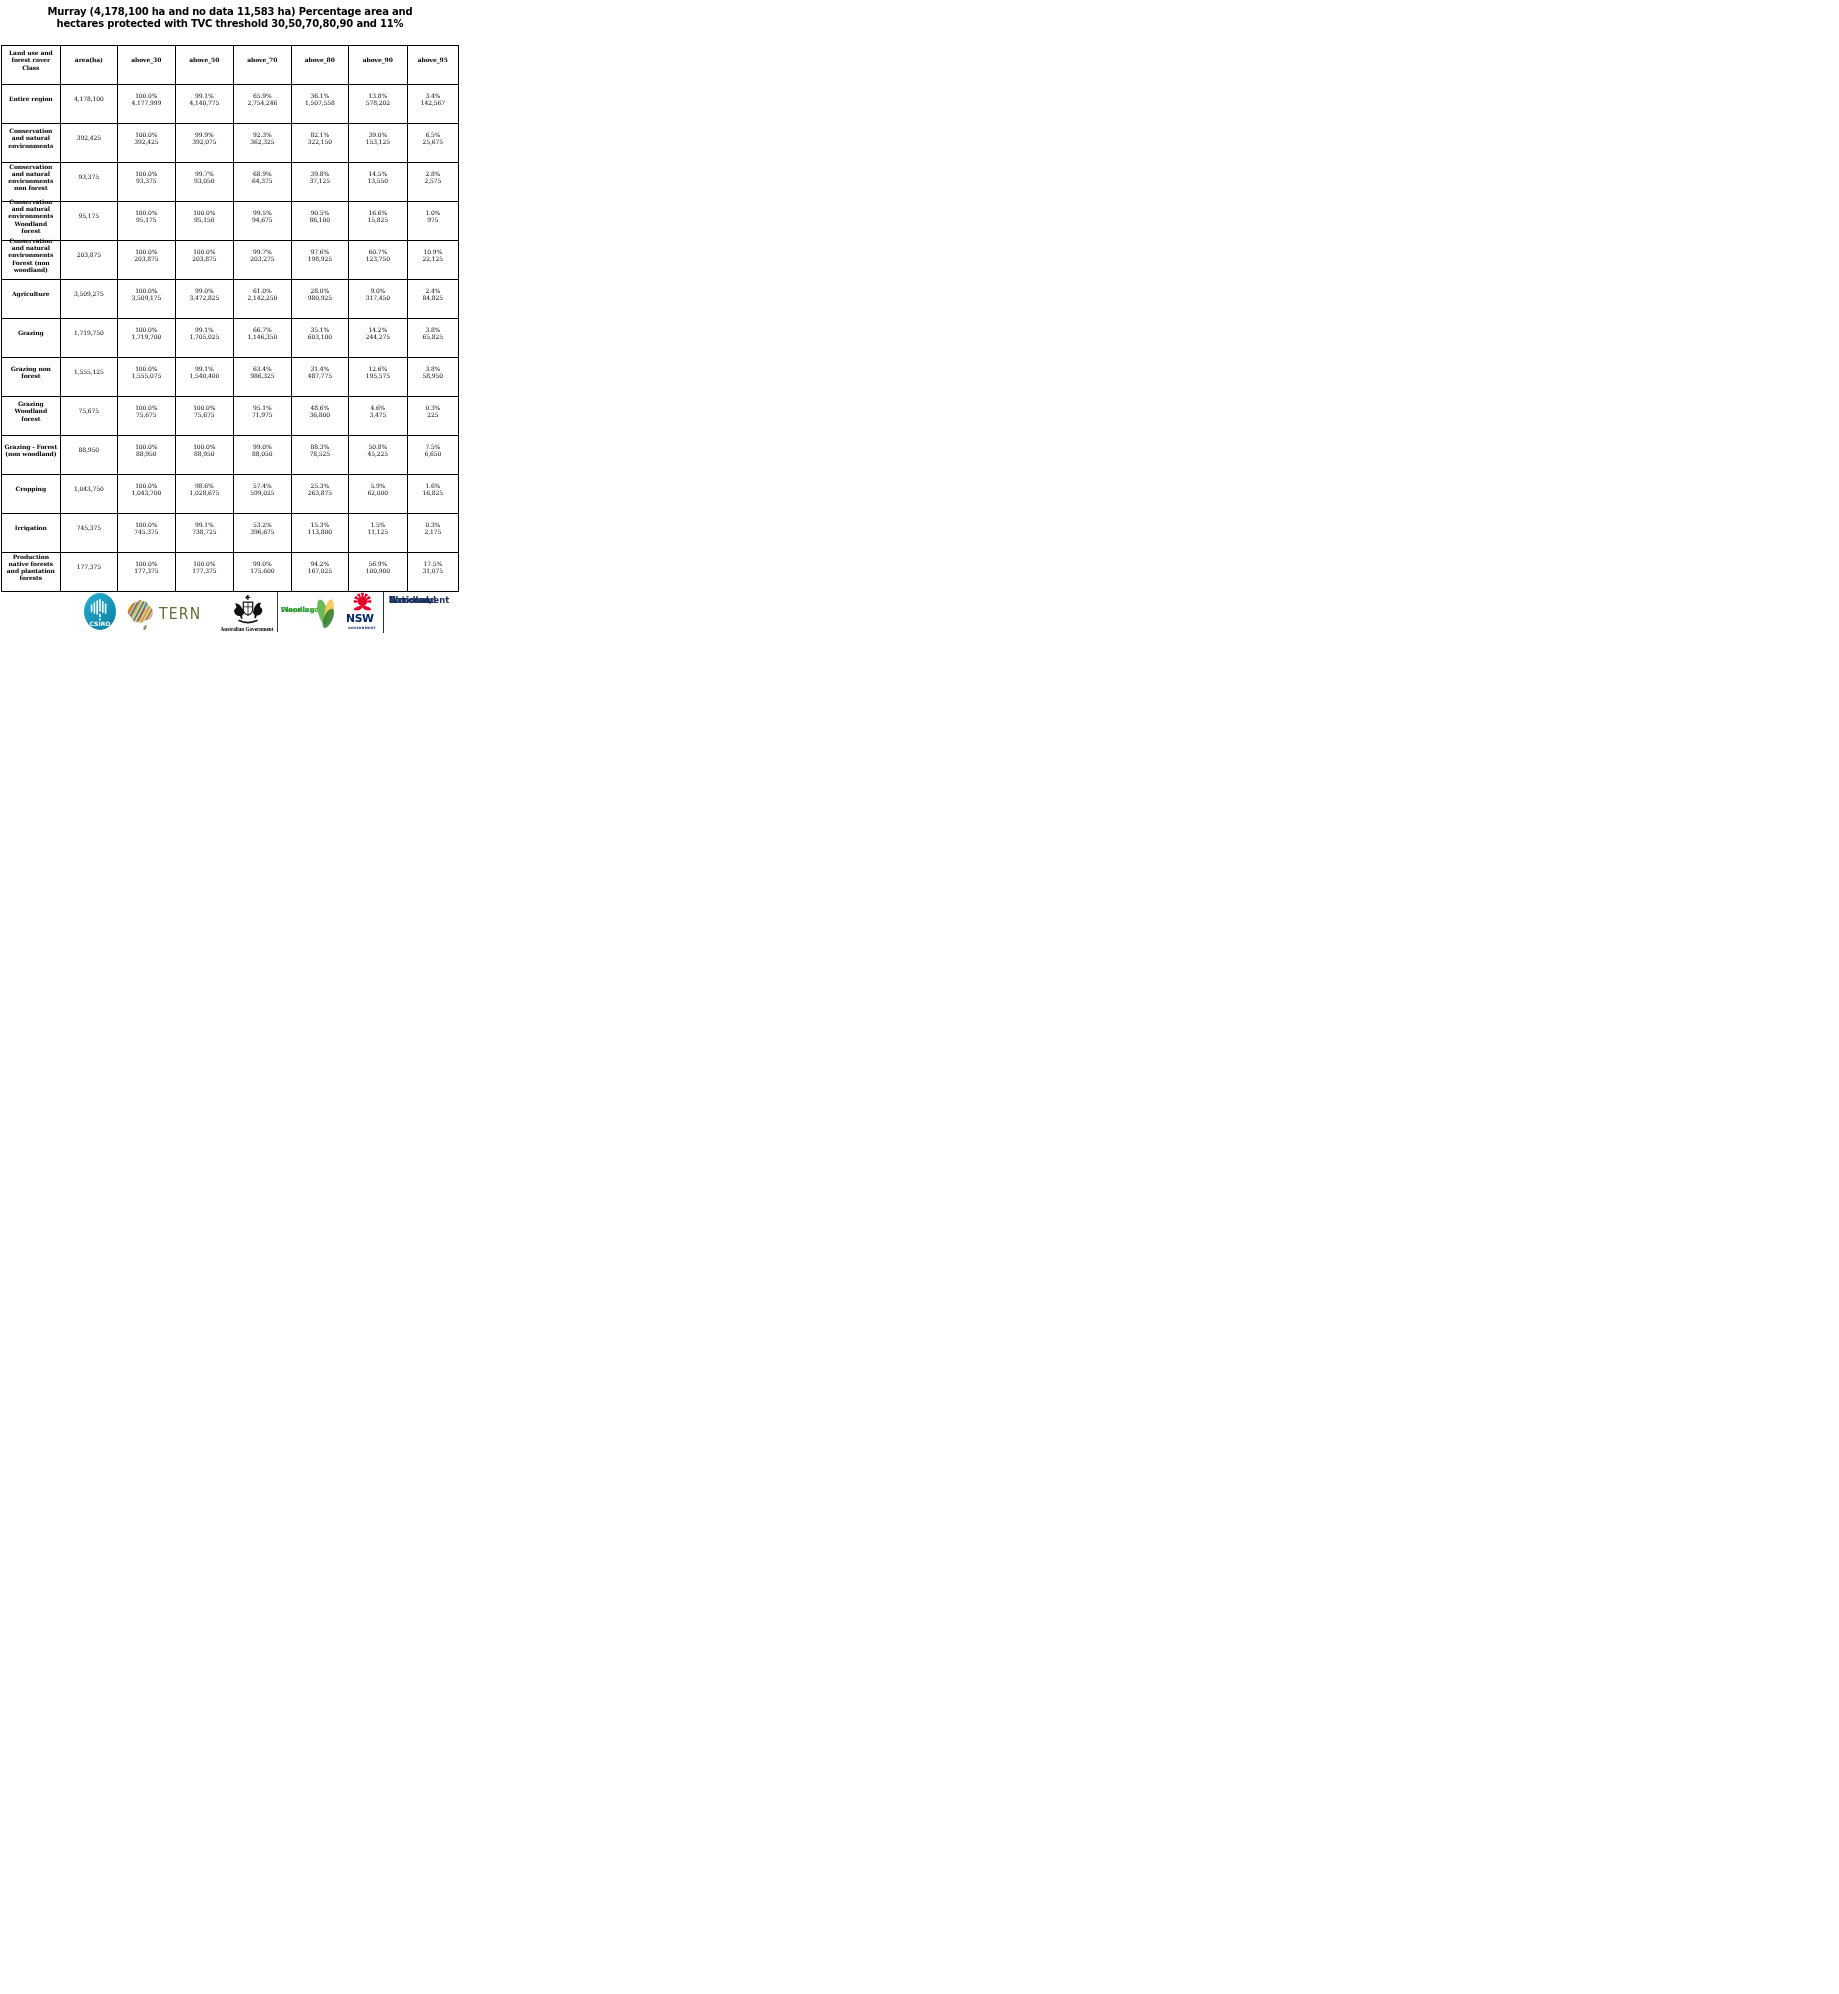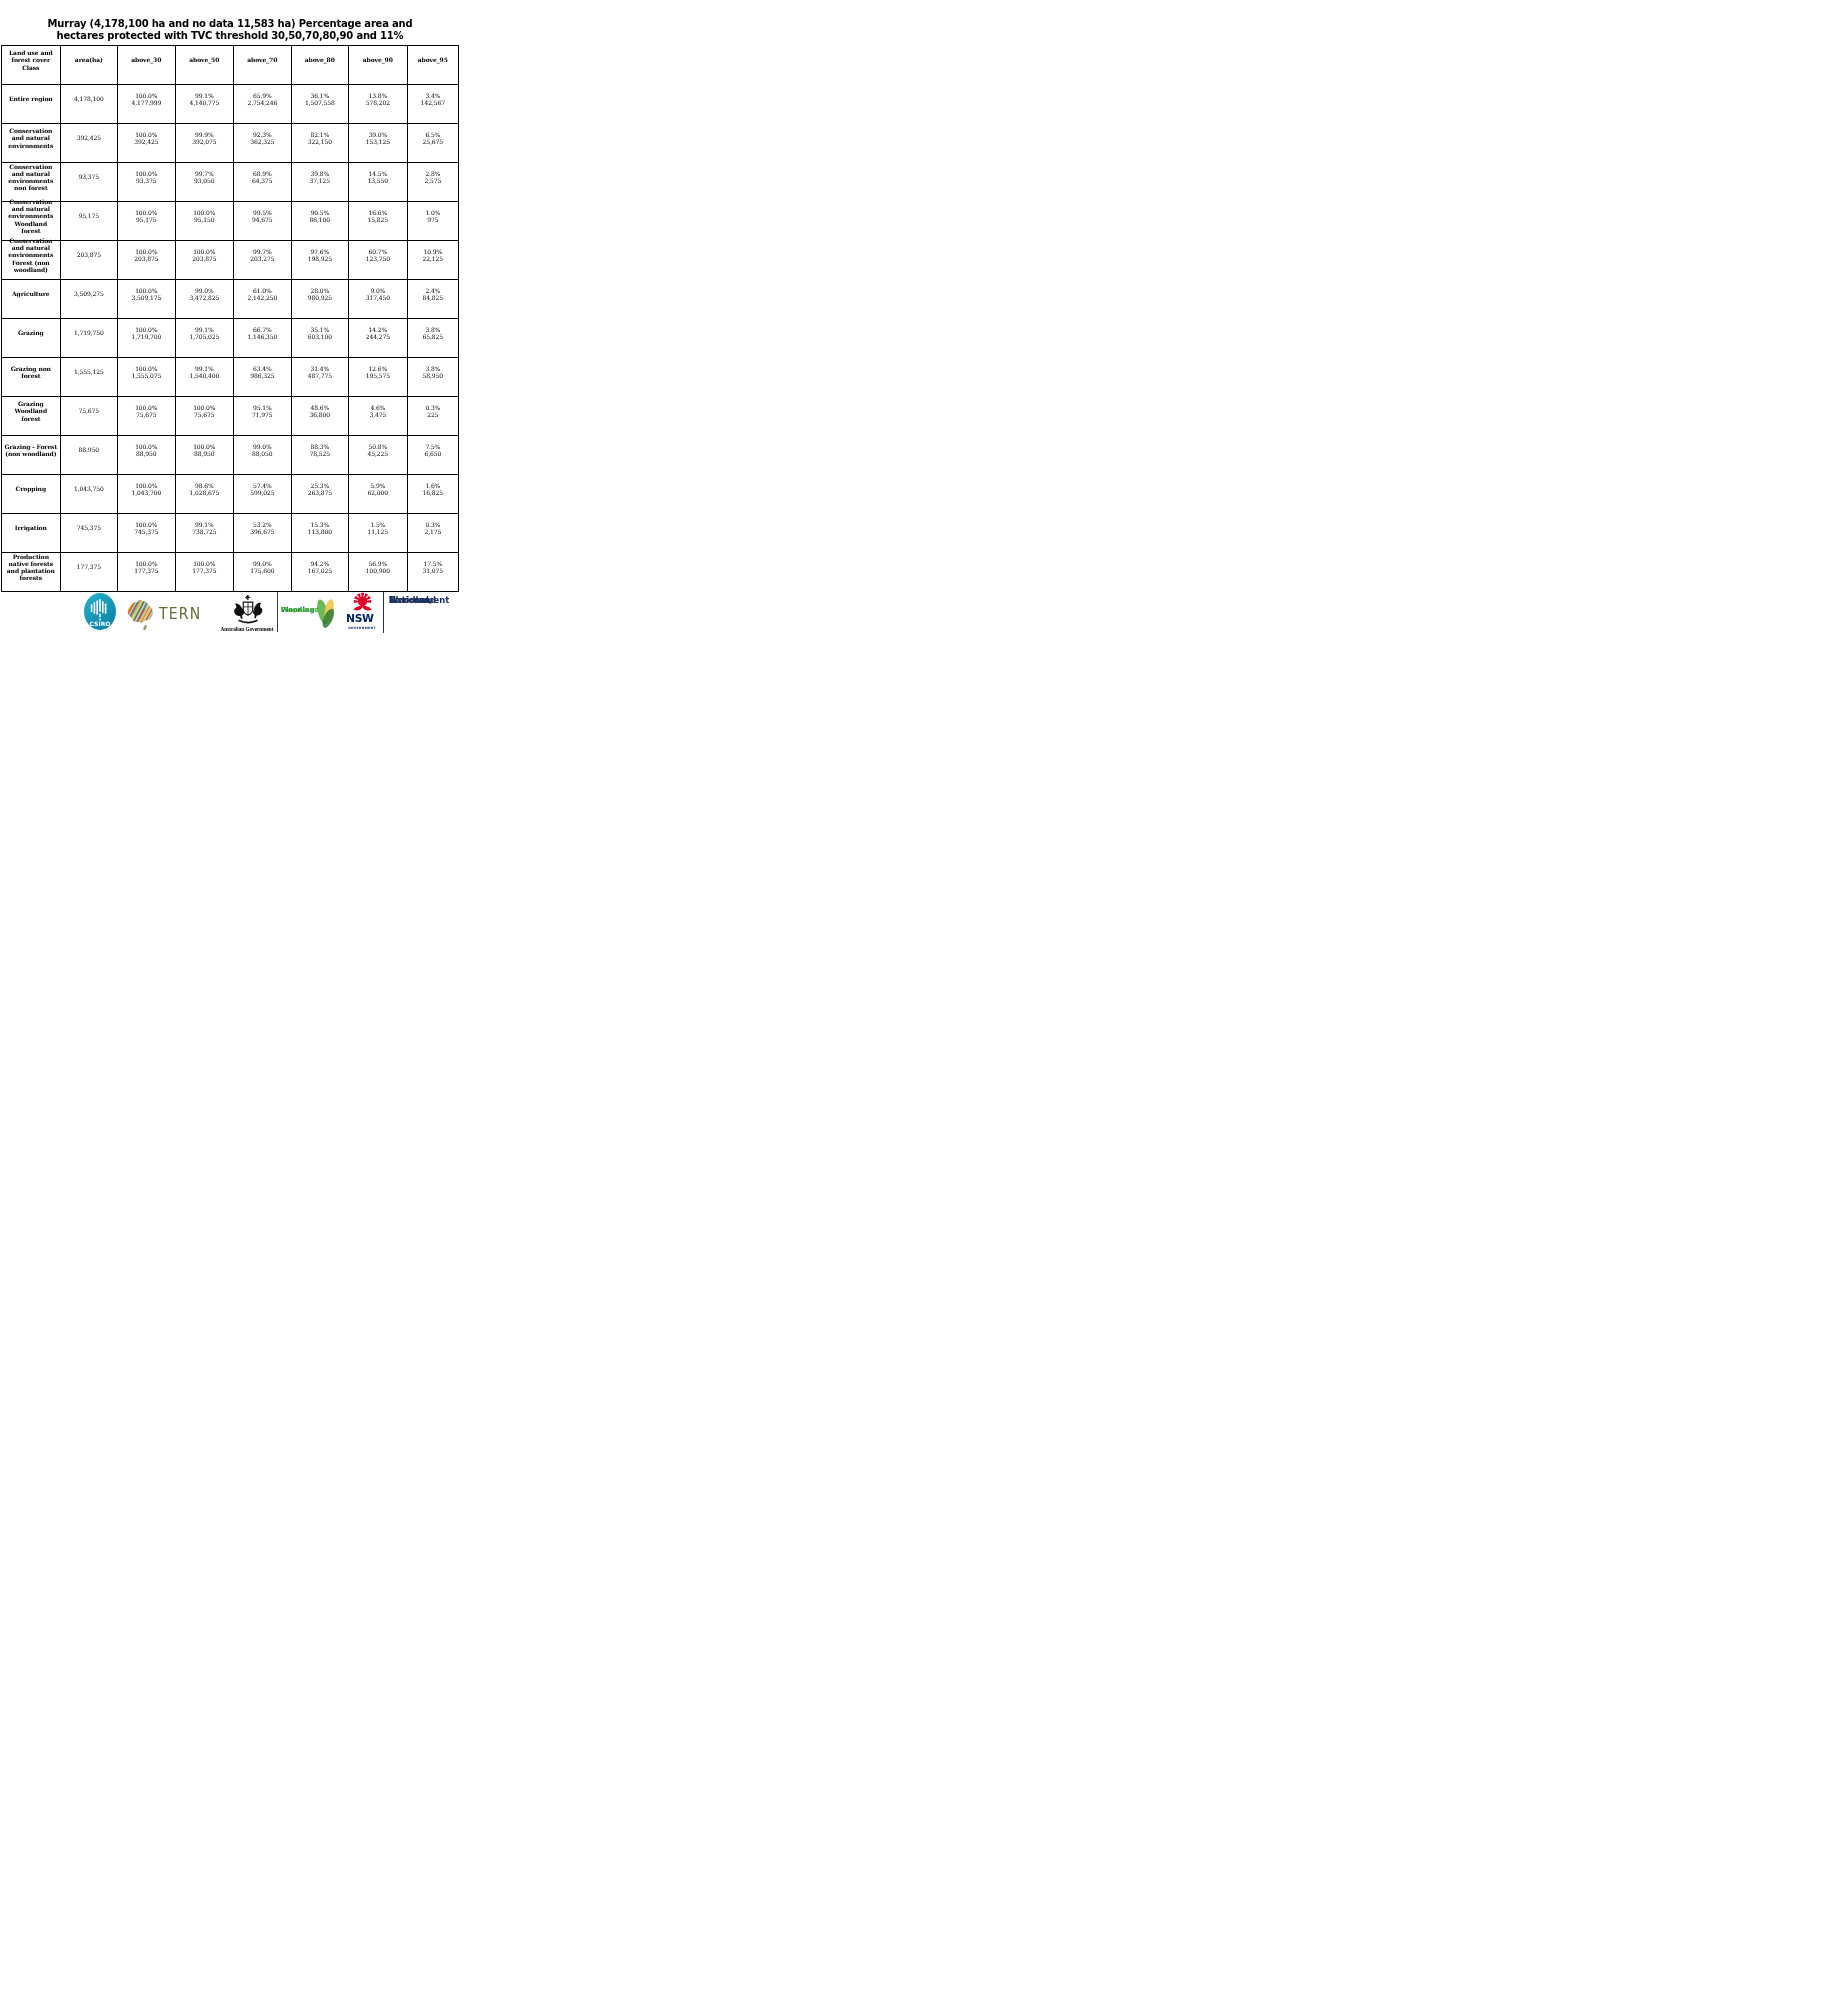--- a/index.html
+++ b/index.html
@@ -1,19 +1,19 @@
 <!DOCTYPE html>
 <html style="--csiro-teal-light: #25aecd; --csiro-teal-dark: #0b7fa6; --tern-olive: #5f6f35; --tern-sage: #c2cdaa; --tern-orange: #e8920e; --tern-red: #d9531e; --tern-blue: #3f6f9e; --landcare-green: #008542; --landcare-light-green: #8dc63f; --leaf-green: #62b64e; --leaf-yellow: #f2c94c; --leaf-dark-green: #2e7d32; --nsw-red: #e4002b; --nsw-navy: #002664; --dpie-navy: #1d3160;font-size:6.4px"><head>
 <meta charset="utf-8">
 <style>
   html,body{margin:0;padding:0;background:#ffffff;}
   .page{position:relative;width:460px;height:637px;background:#fff;font-family:"DejaVu Serif",serif;color:#000;overflow:hidden;}
 
   
-  .title{position:absolute;top:18px;left:0;width:100%;text-align:center;
+  .title{position:absolute;top:6px;left:0;width:100%;text-align:center;
          font-family:"DejaVu Sans",sans-serif;font-weight:bold;font-size:10px;line-height:12.4px;letter-spacing:-0.2px;}
 
   
   table.main{position:absolute;top:45px;left:0.8px;border-collapse:collapse;table-layout:fixed;}
   table.main th,table.main td{
       border-left:0.4px solid #000;border-right:0.4px solid #000;
       border-top:1.2px solid #000;border-bottom:1.2px solid #000;
       padding:0 2.4px;text-align:center;vertical-align:middle;
       font-size:6px;font-weight:normal;background:#fff;}
   table.main thead th{height:38px;font-weight:bold;}

